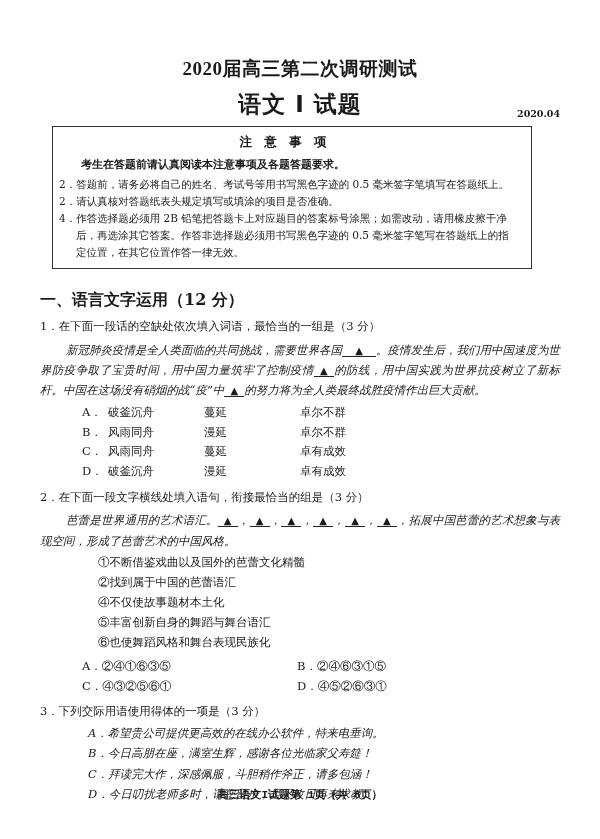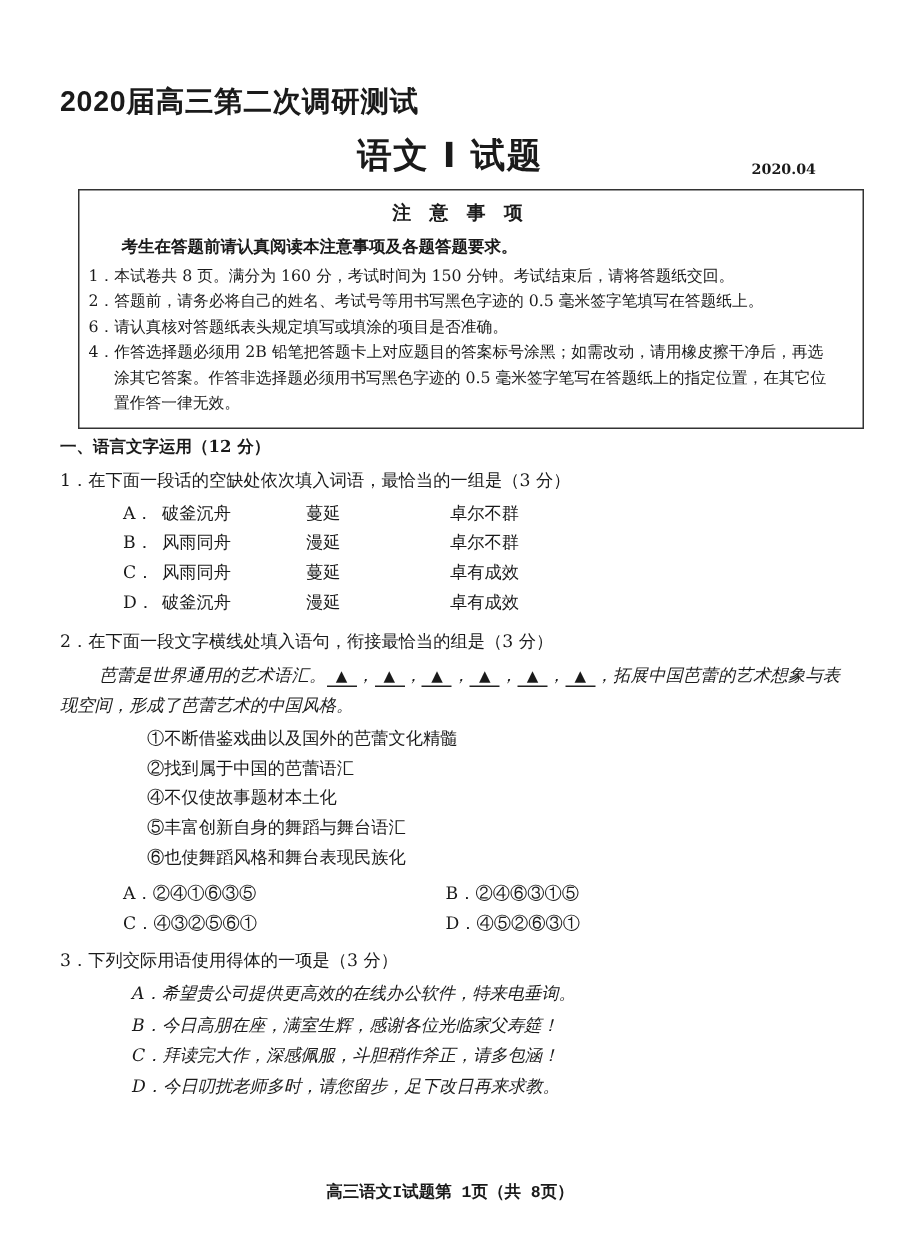--- a/index.html
+++ b/index.html
@@ -18,53 +18,54 @@
   .page {
     position: relative;
     width: 600px;
     height: 839px;
     box-sizing: border-box;
     padding: 0 40px;
   }
 
   
   .doc-title-1 {
+    text-align: center;
     font-size: 19px;
     font-weight: bold;
     letter-spacing: 0.5px;
     margin: 0;
     padding-top: 58px;
     line-height: 1.2;
-    font-family: Liberation Sans, sans-serif;
+    font-family: Liberation Serif, serif;
   }
   .doc-title-2 {
     text-align: center;
     font-size: 23px;
     font-weight: bold;
     letter-spacing: 1px;
     margin: 0;
     padding-top: 10px;
     line-height: 1.2;
     font-family: "DejaVu Sans", "Liberation Sans", sans-serif;
   }
   .doc-date {
     position: absolute;
-    right: 56px;
+    right: 40px;
     top: 108px;
     font-size: 9.5px;
     font-weight: bold;
     font-family: "DejaVu Serif", "Liberation Serif", serif;
   }
 
   
   .notice-box {
     position: absolute;
     left: 52px;
     top: 126px;
-    width: 524px;
+    width: 480px;
     box-sizing: border-box;
     border: 1px solid #333;
     padding: 6px 20px 7px 6px;
   }
   .notice-title {
     text-align: center;
     font-size: 12.5px;
     font-weight: bold;
     letter-spacing: 4px;
     margin: 1px 0 5px 0;
@@ -82,21 +83,21 @@
     font-size: 10.5px;
     line-height: 1.62;
     margin: 0;
     padding-left: 17px;
     text-indent: -17px;
     font-family: "DejaVu Serif", "Liberation Serif", serif;
   }
 
   
   .section-head {
-    font-size: 11px;
+    font-size: 16px;
     font-weight: bold;
     margin: 0;
     padding-top: 14px;
     font-family: "DejaVu Serif", "Liberation Serif", serif;
   }
   .q-stem {
     font-size: 11.5px;
     line-height: 1.75;
     margin: 0;
     padding-top: 5px;
@@ -196,31 +197,33 @@
 
 <div class="page">
 
   <h1 class="doc-title-1">2020届高三第二次调研测试</h1>
   <h2 class="doc-title-2">语文 I 试题</h2>
   <div class="doc-date">2020.04</div>
 
   <div class="notice-box">
     <div class="notice-title">注 意 事 项</div>
     <div class="notice-lead">考生在答题前请认真阅读本注意事项及各题答题要求。</div>
-    <div class="notice-item">1．本试卷共 8 页。满分为 160 分，考试时间为 150 分钟。考试结束后，请将答题纸交回。</div>
     <div class="notice-item">2．答题前，请务必将自己的姓名、考试号等用书写黑色字迹的 0.5 毫米签字笔填写在答题纸上。</div>
-    <div class="notice-item">6．请认真核对答题纸表头规定填写或填涂的项目是否准确。</div>
+    <div class="notice-item">2．请认真核对答题纸表头规定填写或填涂的项目是否准确。</div>
     <div class="notice-item">4．作答选择题必须用 2B 铅笔把答题卡上对应题目的答案标号涂黑；如需改动，请用橡皮擦干净后，再选涂其它答案。作答非选择题必须用书写黑色字迹的 0.5 毫米签字笔写在答题纸上的指定位置，在其它位置作答一律无效。</div>
   </div>
 
   <div style="padding-top:158px;"></div>
   <div class="section-head">一、语言文字运用（12 分）</div>
 
   <div class="q-stem">
     <span>1．在下面一段话的空缺处依次填入词语，</span><b>最恰当</b><span>的一组是（3 分）</span>
+  </div>
+  <div class="passage">
+    <span class="indent"></span><span>新冠肺炎疫情是全人类面临的共同挑战，需要世界各国</span><span class="blank">▲</span><span>。疫情发生后，我们用中国速度为世界防疫争取了宝贵时间，用中国力量筑牢了控制疫情</span><span class="blank-sm">▲</span><span>的防线，用中国实践为世界抗疫树立了新标杆。中国在这场没有硝烟的战“疫”中</span><span class="blank-sm">▲</span><span>的努力将为全人类最终战胜疫情作出巨大贡献。</span>
   </div>
   <table class="opt-table">
     <tbody>
         <tr>
       <td class="lbl">A．</td>
       <td class="c1">破釜沉舟</td>
       <td class="c2">蔓延</td>
       <td>卓尔不群</td>
     </tr>
     <tr>

